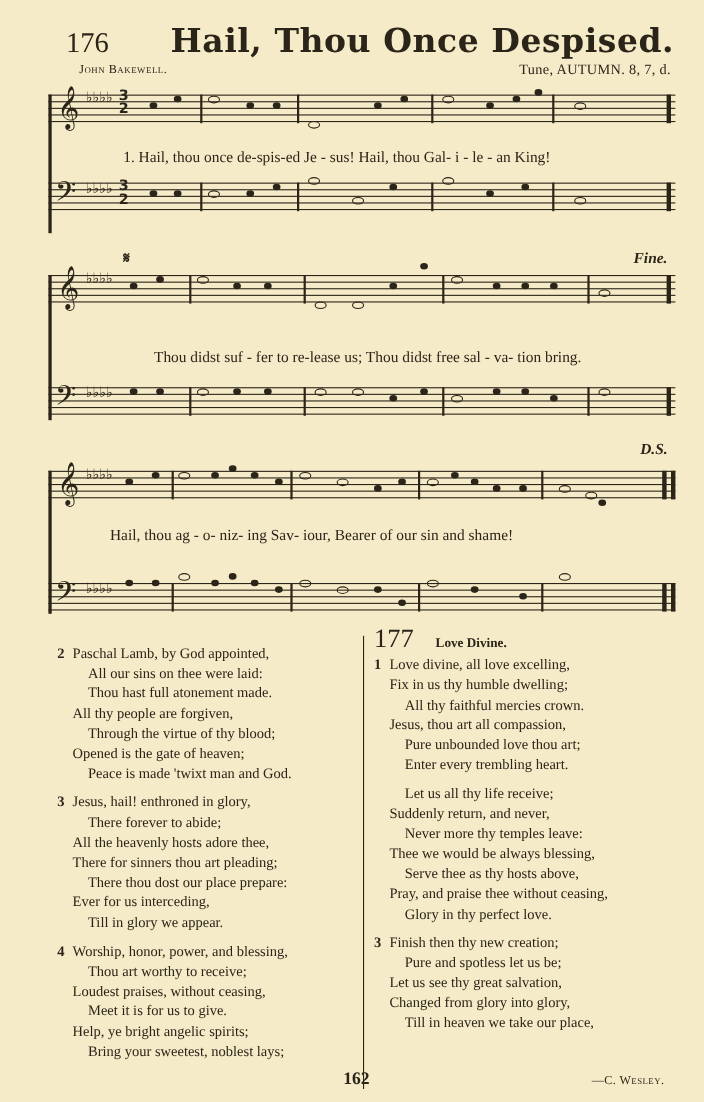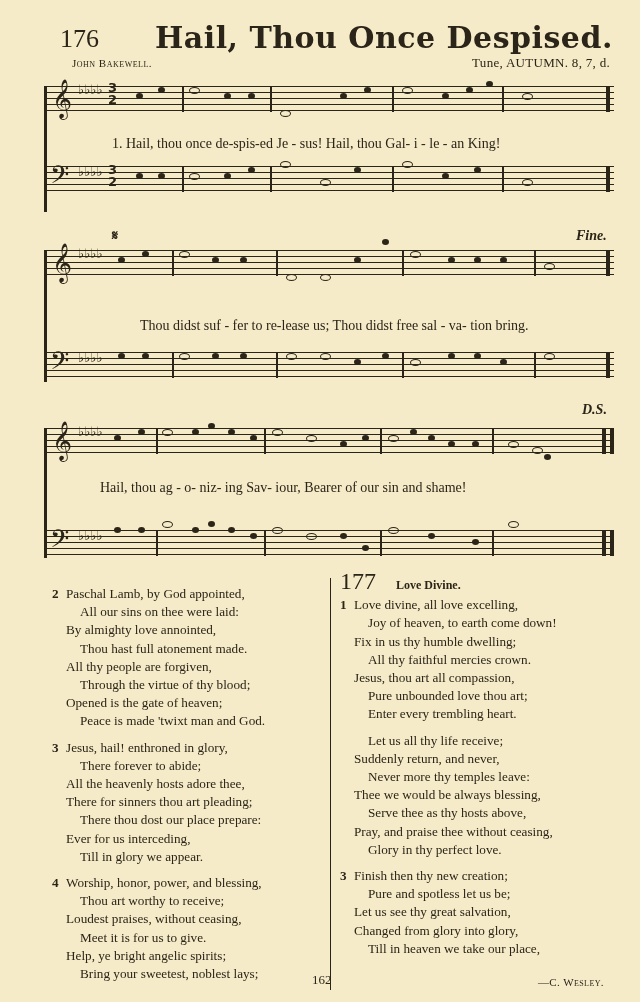--- a/index.html
+++ b/index.html
@@ -30,21 +30,21 @@
   .marker { position:absolute; font-size:14px; font-style:italic; font-weight:bold; }
 
   .verse-col { position:absolute; font-size:13.2px; line-height:18.2px; }
   .verse { margin-bottom:8px; }
   .verse .line { white-space:nowrap; }
   .verse .line.indent { padding-left:14px; }
   .vnum { display:inline-block; width:14px; font-weight:bold; }
   .col-divider { position:absolute; left:330px; top:578px; width:1px; height:412px; background:#2b2418; }
   .h2num { font-size:24px; }
   .h2title { font-size:12px; font-weight:bold; margin-left:20px; }
-  .page-num { left:312px; top:972px; font-size:13px; font-weight:normal; }
+  .page-num { left:312px; top:972px; font-size:16px; font-weight:bold; }
   .attribution { right:36px; top:976px; font-size:11px; font-variant:small-caps; letter-spacing:0.4px; }
 </style>
 </head>
 <body>
 
 <div class="abs hymn-num">176</div>
 <div class="abs hymn-title">Hail, Thou Once Despised.</div>
 <div class="abs author">John Bakewell.</div>
 <div class="abs tune">Tune, AUTUMN.  8, 7, d.</div>
 
@@ -238,21 +238,20 @@
     <div class="note" style="left:384px;top:137px"></div>
     <div class="note" style="left:428px;top:143px"></div>
   <div class="note open" style="left:464px;top:125px"></div>
   <div class="lyric" style="left:56px;top:84px;">Hail, thou ag  -  o- niz- ing Sav- iour, Bearer   of   our sin and shame!</div>
 </div>
 
 <div class="verse-col" style="left:52px;top:585px;">
   <div class="verse">
     <div class="line"><span class="vnum">2</span><span>Paschal Lamb, by God appointed,</span></div>
     <div class="line indent" style="padding-left:28px"><span>All our sins on thee were laid:</span></div>
-    <div class="line" style="padding-left:14px"><span>By almighty love annointed,</span></div>
     <div class="line" style="padding-left:28px"><span>Thou hast full atonement made.</span></div>
     <div class="line" style="padding-left:14px"><span>All thy people are forgiven,</span></div>
     <div class="line" style="padding-left:28px"><span>Through the virtue of thy blood;</span></div>
     <div class="line" style="padding-left:14px"><span>Opened is the gate of heaven;</span></div>
     <div class="line" style="padding-left:28px"><span>Peace is made 'twixt man and God.</span></div>
   </div>
   <div class="verse">
     <div class="line"><span class="vnum">3</span><span>Jesus, hail! enthroned in glory,</span></div>
     <div class="line" style="padding-left:28px"><span>There forever to abide;</span></div>
     <div class="line" style="padding-left:14px"><span>All the heavenly hosts adore thee,</span></div>
@@ -274,21 +273,20 @@
 </div>
 
 <div class="col-divider"></div>
 
 <div class="verse-col" style="left:340px;top:572px;">
   <div style="margin-bottom:2px;">
     <span class="h2num">177</span><span class="h2title">Love Divine.</span>
   </div>
   <div class="verse">
     <div class="line"><span class="vnum">1</span><span>Love divine, all love excelling,</span></div>
-    <div class="line" style="padding-left:28px"><span>Joy of heaven, to earth come down!</span></div>
     <div class="line" style="padding-left:14px"><span>Fix in us thy humble dwelling;</span></div>
     <div class="line" style="padding-left:28px"><span>All thy faithful mercies crown.</span></div>
     <div class="line" style="padding-left:14px"><span>Jesus, thou art all compassion,</span></div>
     <div class="line" style="padding-left:28px"><span>Pure unbounded love thou art;</span></div>
     <div class="line" style="padding-left:28px"><span>Enter every trembling heart.</span></div>
   </div>
   <div class="verse">
     <div class="line" style="padding-left:28px"><span>Let us all thy life receive;</span></div>
     <div class="line" style="padding-left:14px"><span>Suddenly return, and never,</span></div>
     <div class="line" style="padding-left:28px"><span>Never more thy temples leave:</span></div>

